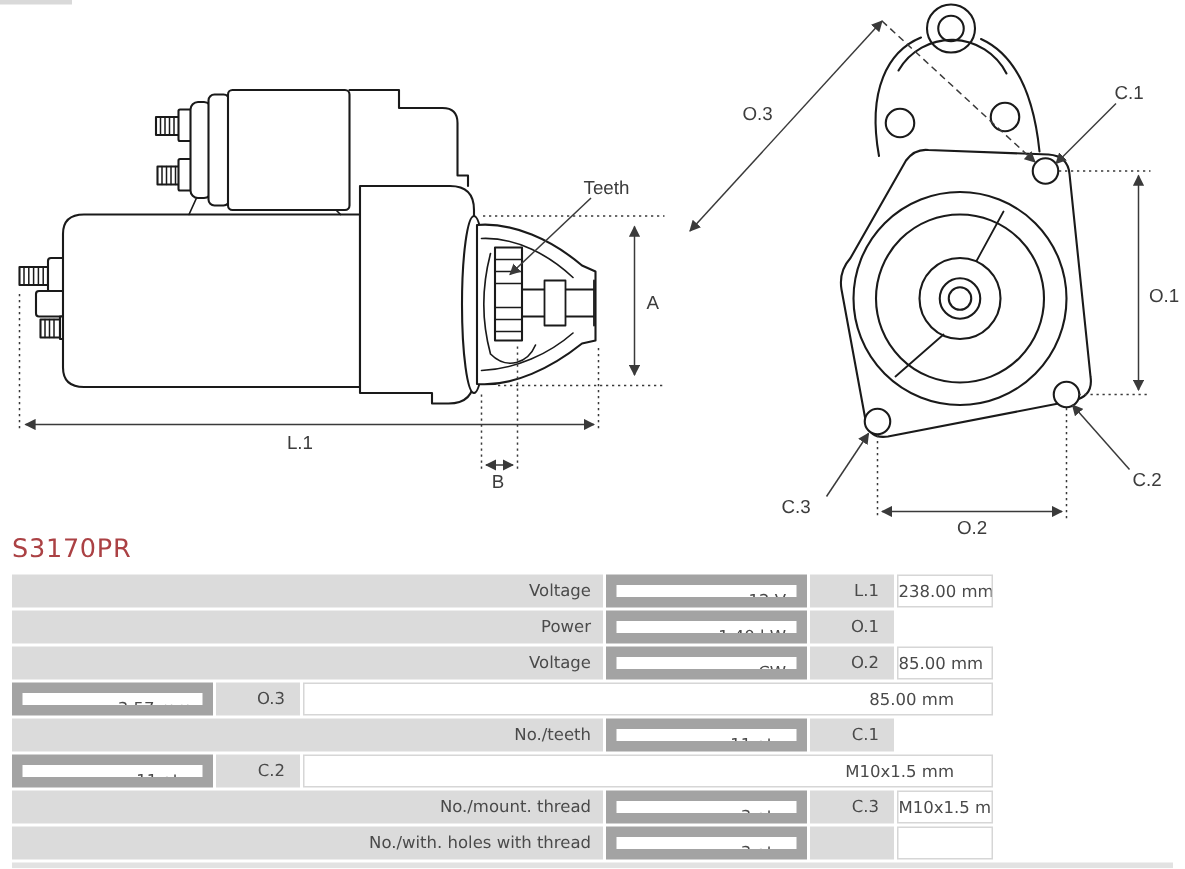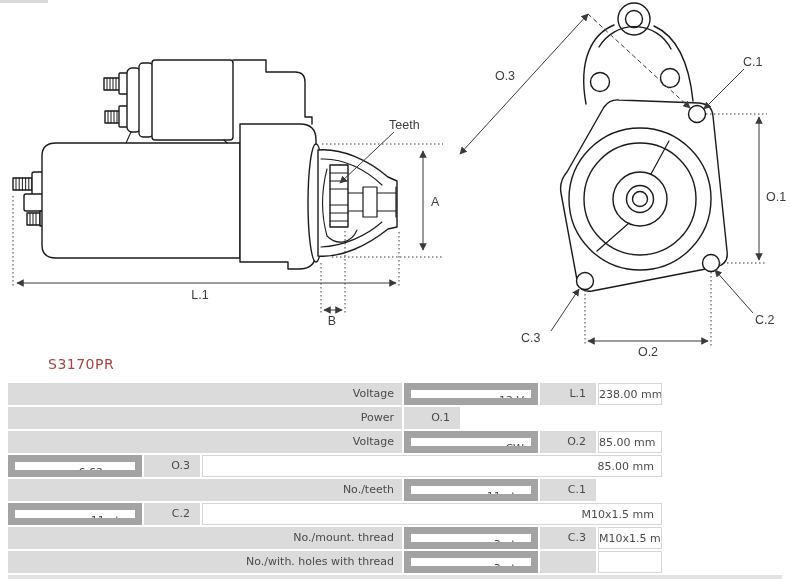--- a/index.html
+++ b/index.html
@@ -1,28 +1,28 @@
 <!DOCTYPE html>
 <html><head>
 <meta charset="utf-8">
 <style>
   html,body{margin:0;padding:0;background:#fff;}
   .page{position:relative;width:790px;height:579px;background:#fff;overflow:hidden;
         font-family:"DejaVu Sans","Liberation Sans",sans-serif;}
   .logo-remnant{position:absolute;left:0;top:0;width:48px;height:3px;background:#d9d9d9;}
   .drawings{position:absolute;left:0;top:0;width:790px;height:360px;}
-  .part-number{position:absolute;left:8px;top:356px;font-size:14px;color:#ab4144;
-               letter-spacing:.5px;margin-left:40px;}
+  .part-number{position:absolute;left:8px;top:356px;font-size:17px;color:#ab4144;
+               letter-spacing:.5px;}
   .spec-table{position:absolute;left:8px;top:383px;width:654px;}
   .trow{display:flex;height:22px;margin-bottom:2px;line-height:22px;font-size:11px;color:#4a4a4a;}
   .c{box-sizing:border-box;text-align:right;white-space:nowrap;overflow:hidden;}
   .c-label{width:394px;background:#dbdbdb;padding-right:8px;margin-right:2px;}
   .c-val{width:134px;background:#fff;border:7px solid #a3a3a3;padding-right:7px;margin-right:2px;}
   .c-label2{width:56px;background:#dbdbdb;padding-right:10px;margin-right:2px;}
-  .c-val2{flex:1;background:#fff;border:1px solid #d6d6d6;padding-right:7px;}
+  .c-val2{flex:1;background:#fff;border:1px solid #d6d6d6;padding-right:25px;}
   .bottom-strip{position:absolute;left:8px;top:575px;width:774px;height:4px;background:#e2e2e2;}
   svg text{font-family:"Liberation Sans","DejaVu Sans",sans-serif;font-size:12.5px;fill:#3c3c3c;}
 </style>
 </head>
 <body>
 
 <div class="page">
 
   <div class="logo-remnant"></div>
 
@@ -154,30 +154,31 @@
 
   <div class="spec-table">
     <div class="trow">
       <div class="c c-label">Voltage</div>
       <div class="c c-val">12 V</div>
       <div class="c c-label2">L.1</div>
       <div class="c c-val2">238.00 mm</div>
     </div>
     <div class="trow">
       <div class="c c-label">Power</div>
+      <div class="c c-val">1.40 kW</div>
       <div class="c c-label2">O.1</div>
     </div>
     <div class="trow">
       <div class="c c-label">Voltage</div>
       <div class="c c-val">CW</div>
       <div class="c c-label2">O.2</div>
       <div class="c c-val2">85.00 mm</div>
     </div>
     <div class="trow">
-      <div class="c c-val">-6.62 mm</div>
+      <div class="c c-val">-3.57 mm</div>
       <div class="c c-label2">O.3</div>
       <div class="c c-val2">85.00 mm</div>
     </div>
     <div class="trow">
       <div class="c c-label">No./teeth</div>
       <div class="c c-val">11 qty.</div>
       <div class="c c-label2">C.1</div>
     </div>
     <div class="trow">
       <div class="c c-val">11 qty.</div>

